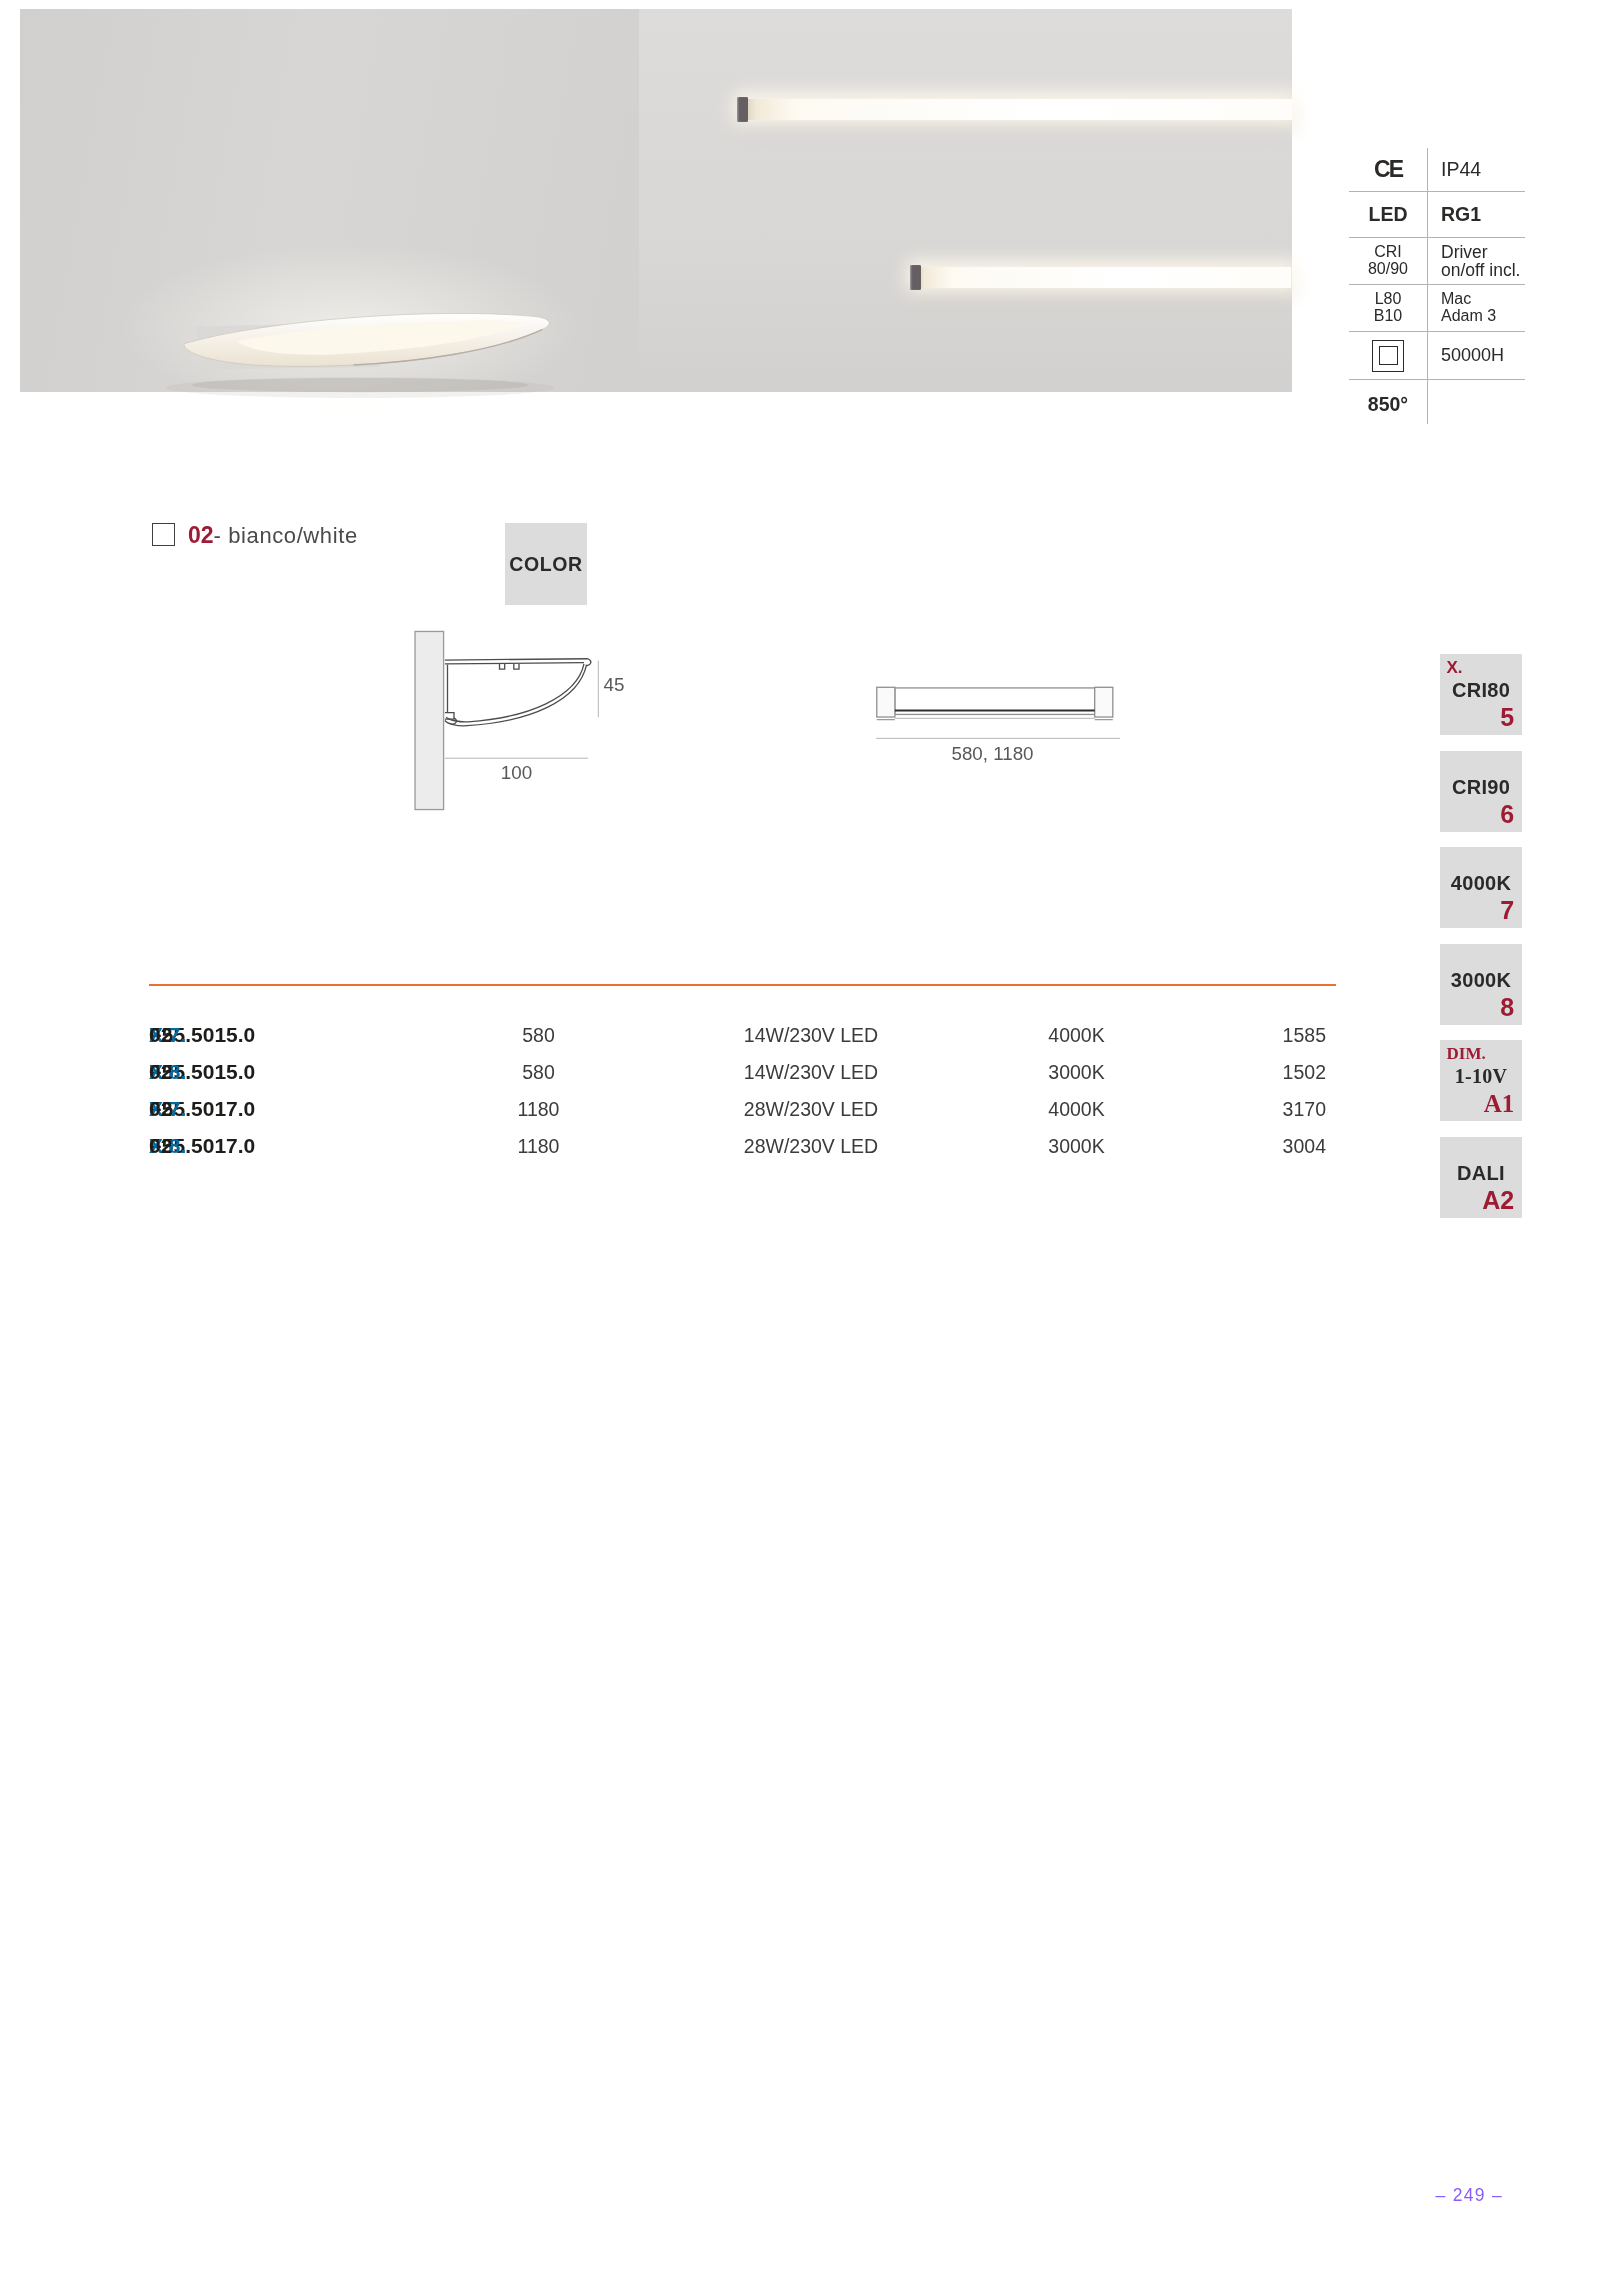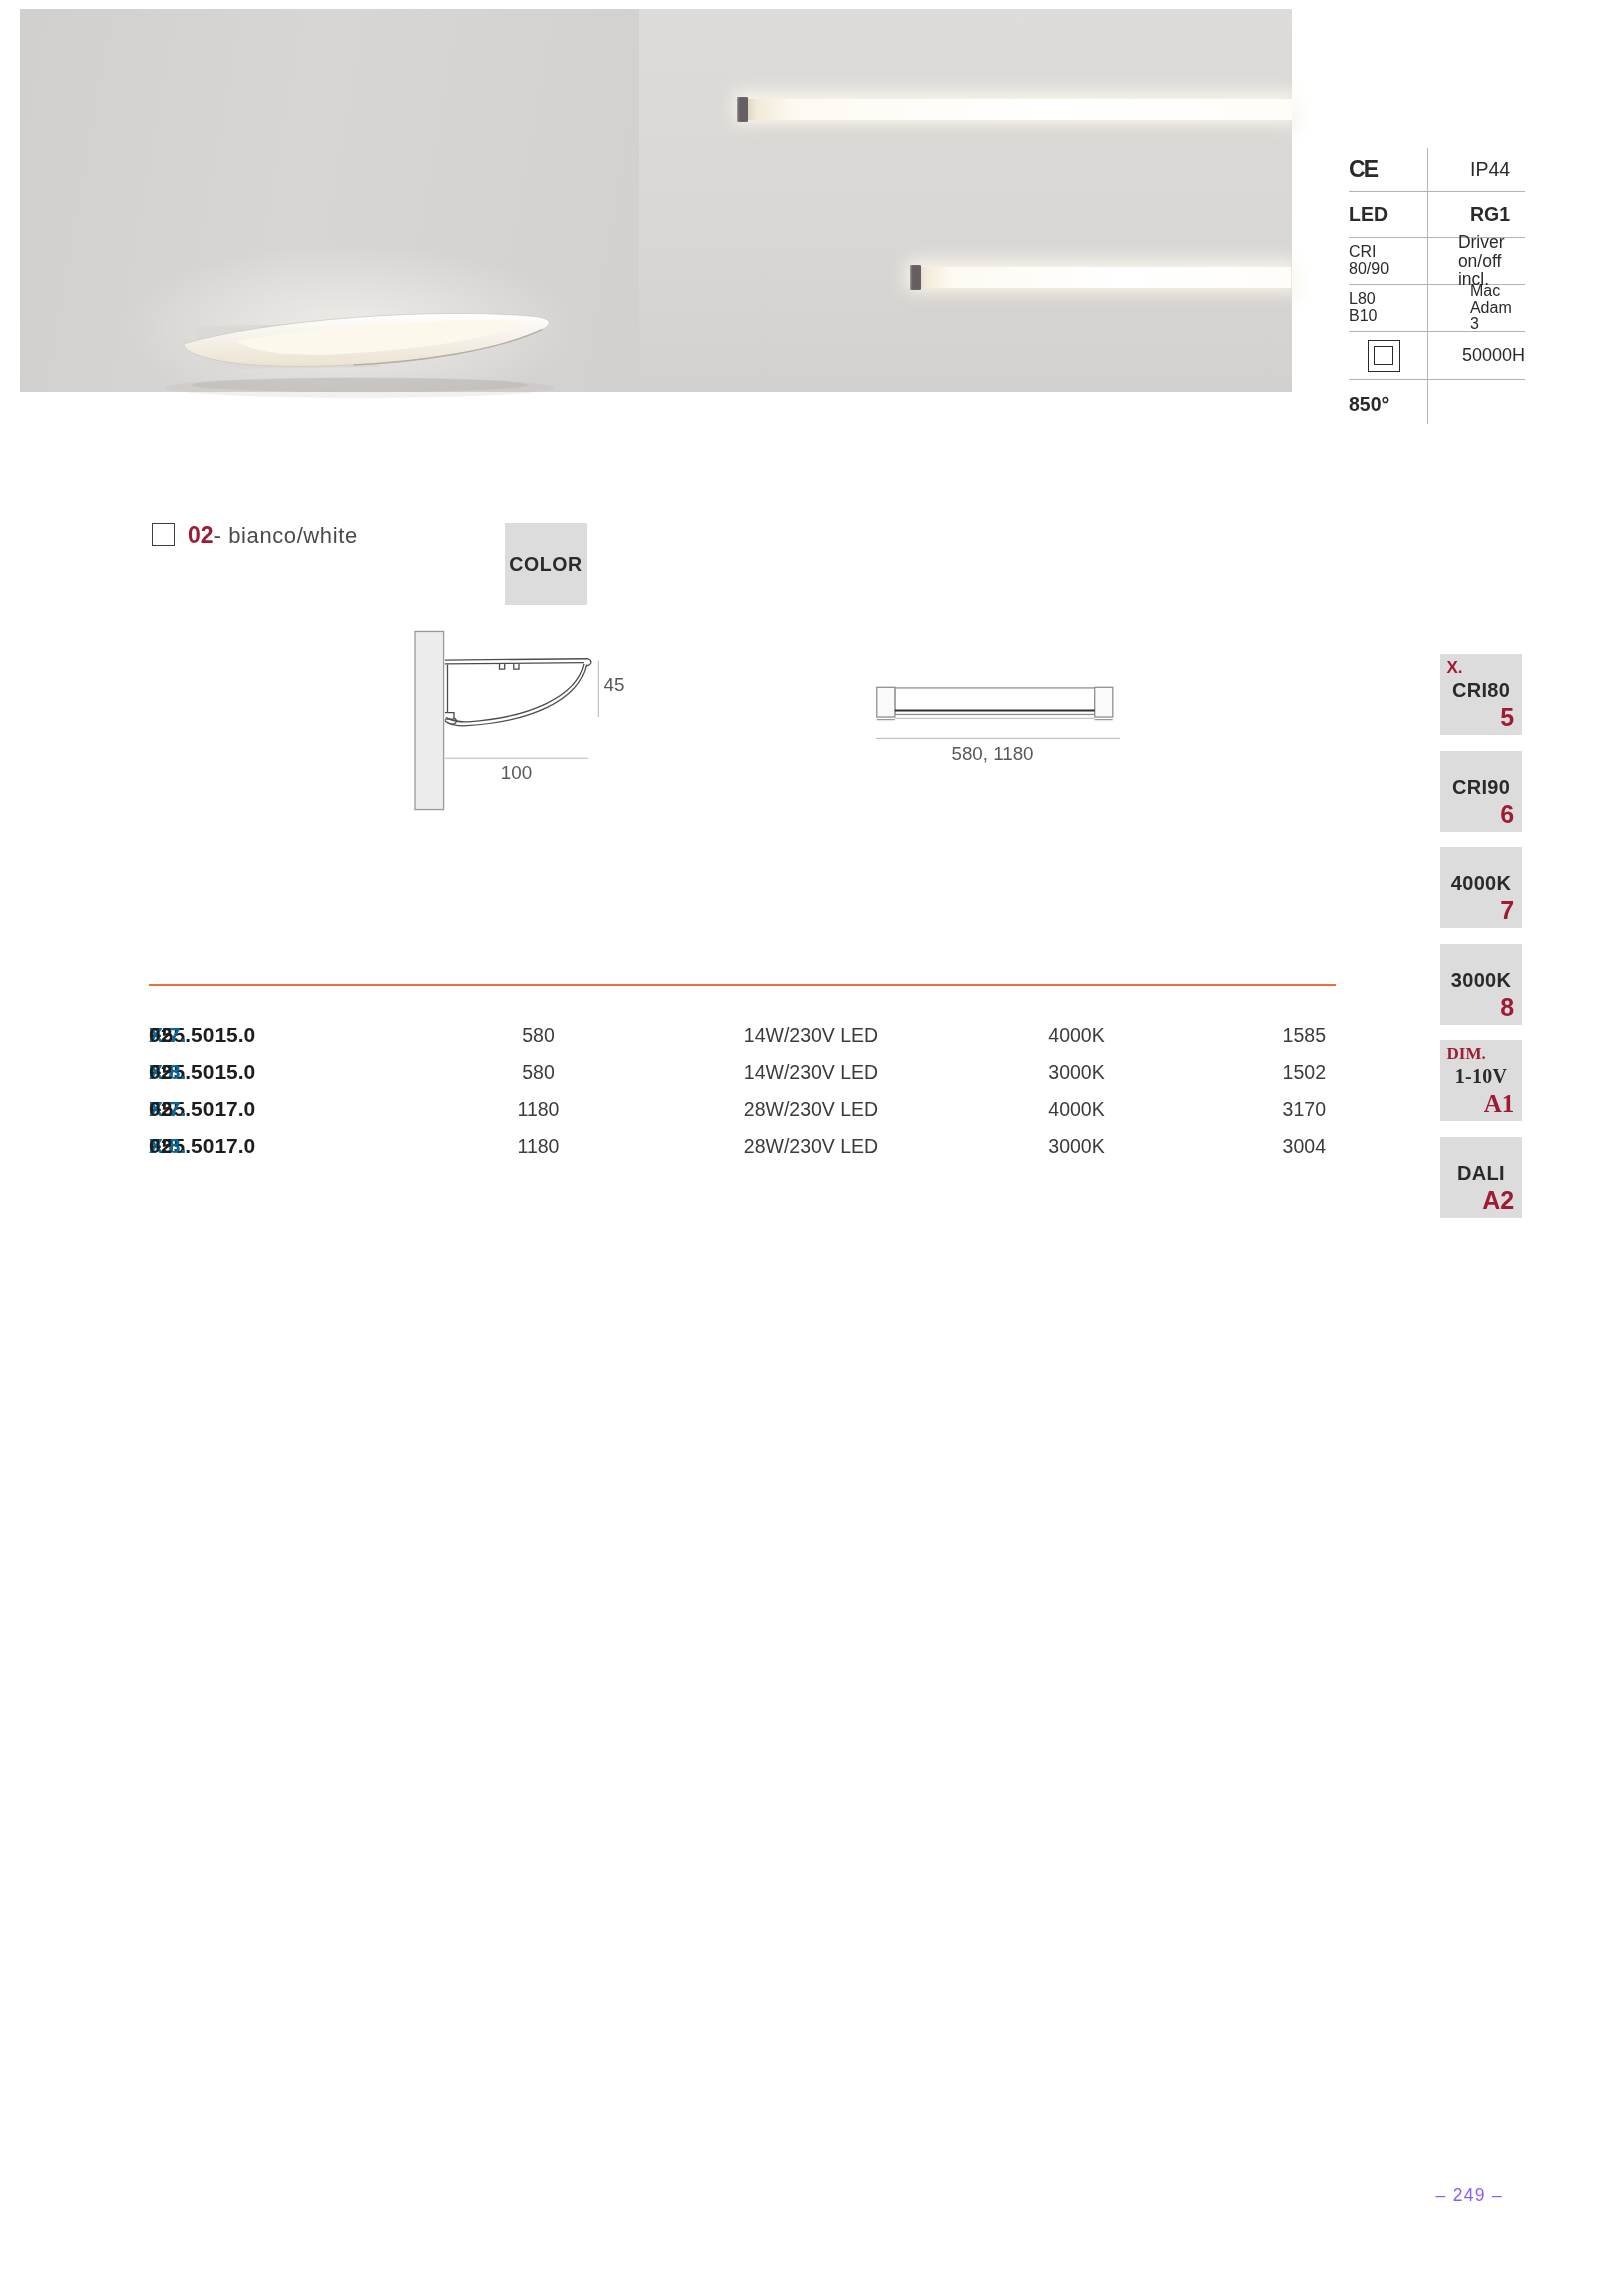--- a/index.html
+++ b/index.html
@@ -17,22 +17,22 @@
            box-shadow:0 0 17px 6.5px rgba(255,251,240,0.9),0 9px 17px rgba(135,130,124,0.22);}
   #led-bar-top{left:101px;top:90px;width:552px;}
   #led-bar-bottom{left:274px;top:258px;width:378px;}
   .end-cap{position:absolute;left:-2.6px;top:-1.9px;width:10.4px;height:25px;background:#655f63;
            border-radius:1.3px;box-shadow:inset 1.3px 0 1.3px rgba(255,255,255,0.35);}
 
   
   #spec{position:absolute;left:1349px;top:148px;width:176px;}
   .spec-row{position:relative;display:flex;align-items:center;border-bottom:0.6px solid #b3b3b3;}
   .spec-row.last{border-bottom:none;}
-  .spec-l{width:78px;font-size:16px;line-height:1.05;color:#2b2a29;}
-  .spec-r{padding-left:14px;font-size:18px;line-height:1.05;color:#2b2a29;margin-left:29px;}
+  .spec-l{width:78px;text-align:center;font-size:16px;line-height:1.05;color:#2b2a29;}
+  .spec-r{padding-left:14px;font-size:18px;line-height:1.05;color:#2b2a29;}
   .ce-text{font-size:23px;font-weight:600;letter-spacing:-1.9px;}
   .spec-bold{font-weight:700;font-size:19.5px;}
   #spec-divider{position:absolute;left:78px;top:0;width:0.6px;height:276px;background:#b3b3b3;}
   .sq-outer{width:30px;height:30px;border:1.9px solid #2b2a29;margin:0 auto;display:flex;align-items:center;justify-content:center;}
   .sq-inner{width:17px;height:17px;border:1.9px solid #2b2a29;}
 
   
   #color-checkbox{position:absolute;left:152px;top:523px;width:23.4px;height:23.4px;background:#fff;border:1.9px solid #3f3f3f;box-sizing:border-box;}
   #color-label{position:absolute;left:188px;top:522px;height:26px;line-height:26px;white-space:nowrap;}
   #color-label .code{color:#9e1b33;font-weight:700;font-size:23px;}

